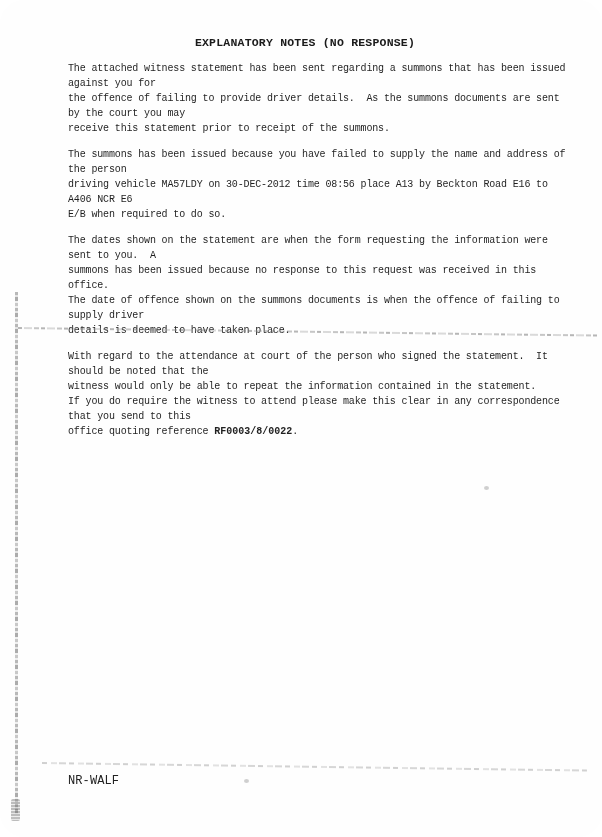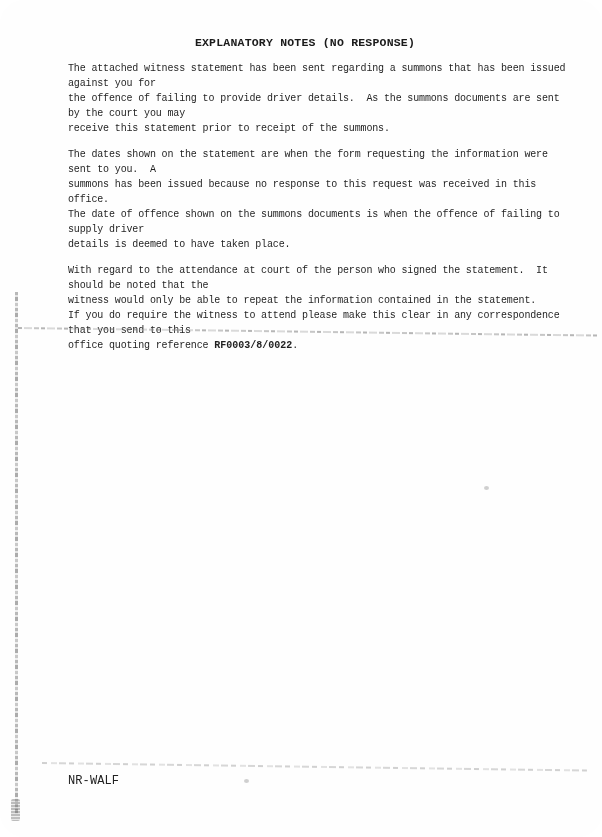--- a/index.html
+++ b/index.html
@@ -127,20 +127,23 @@
 <body>
 
 <div class="page">
 
   <h1 class="doc-title">EXPLANATORY NOTES (NO RESPONSE)</h1>
 
   <div class="body-text">
     <p>The attached witness statement has been sent regarding a summons that has been issued against you for
 the offence of failing to provide driver details.  As the summons documents are sent by the court you may
 receive this statement prior to receipt of the summons.</p>
+    <p>The summons has been issued because you have failed to supply the name and address of the person
+driving vehicle MA57LDY on 30-DEC-2012 time 08:56 place A13 by Beckton Road E16 to A406 NCR E6
+E/B when required to do so.</p>
     <p>The dates shown on the statement are when the form requesting the information were sent to you.  A
 summons has been issued because no response to this request was received in this office.
 The date of offence shown on the summons documents is when the offence of failing to supply driver
 details is deemed to have taken place.</p>
     <p><span>With regard to the attendance at court of the person who signed the statement.  It should be noted that the
 witness would only be able to repeat the information contained in the statement.
 If you do require the witness to attend please make this clear in any correspondence that you send to this
 office quoting reference </span><span class="case-ref">RF0003/8/0022</span><span>.</span></p>
   </div>
 

